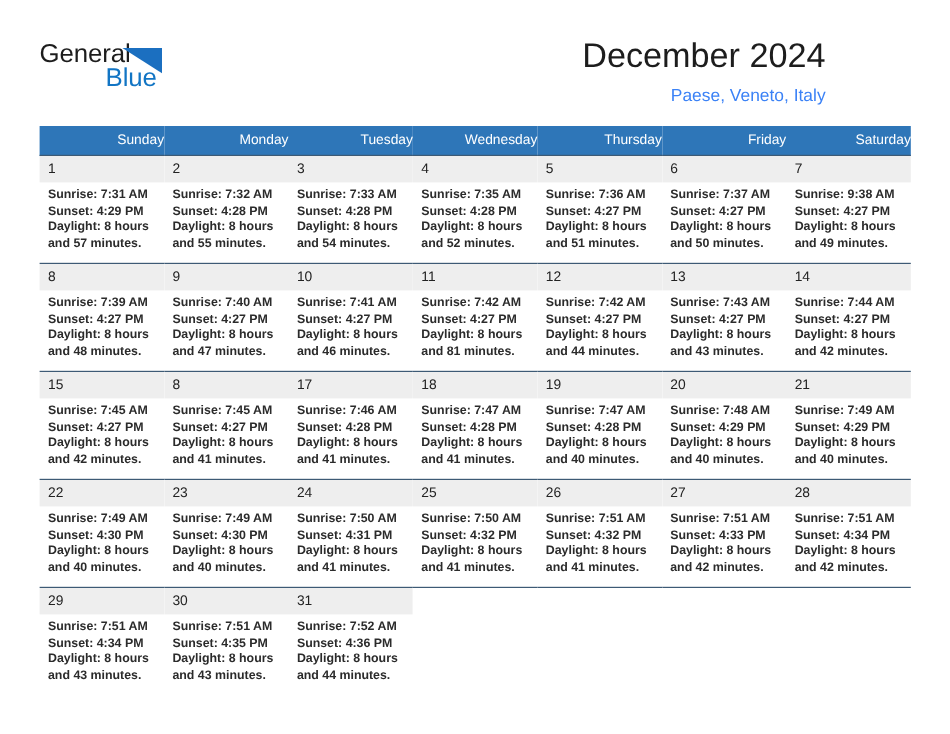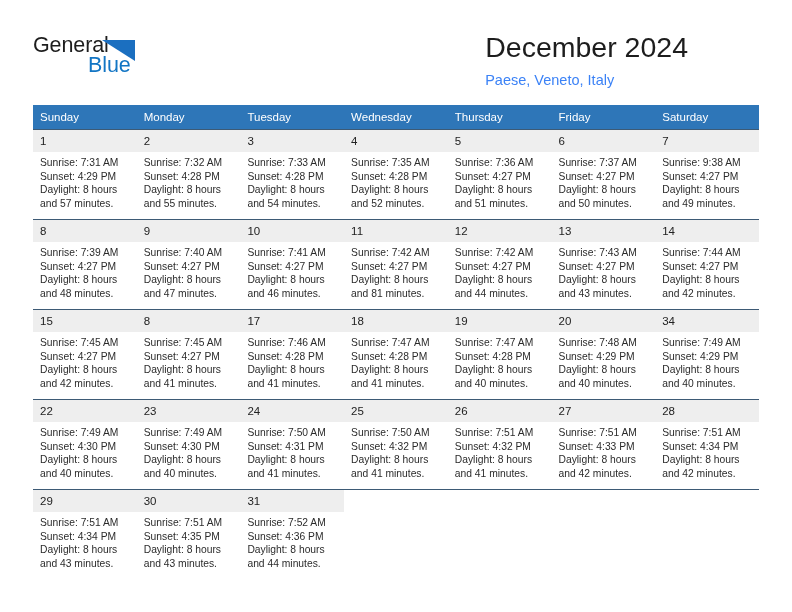--- a/index.html
+++ b/index.html
@@ -65,21 +65,21 @@
     width: 0;
     height: 0;
     border-left: 33px solid transparent;
     border-top: 21px solid #1b6fc0;
   }
 
   .title-block {
     position: absolute;
     right: 36px;
     top: 30px;
-    text-align: left;
+    text-align: right;
   }
   .cal-title {
     font-size: 28.5px;
     color: #1d1d1d;
     line-height: 34px;
     white-space: nowrap;
     font-weight: normal;
     margin: 0;
   }
   .cal-subtitle {
@@ -99,21 +99,21 @@
     border-collapse: collapse;
     table-layout: fixed;
   }
   .calendar col { width: 103.714px; }
 
   .calendar thead th {
     background: #2e76b8;
     color: #ffffff;
     font-size: 11.5px;
     font-weight: normal;
-    text-align: left;
+    text-align: right;
     padding: 5px 0 5px 7px;
     height: 19px;
     line-height: 14px;
     box-sizing: border-box;
     border: none;
   }
 
   .calendar tbody td {
     vertical-align: top;
     padding: 0;
@@ -136,20 +136,21 @@
   }
   .daynum.empty {
     background: #ffffff;
   }
   .daylines {
     padding: 4px 6px 0 7px;
     font-size: 10.3px;
     line-height: 13.6px;
     color: #2b2b2b;
     white-space: nowrap;
+    font-weight: bold;
   }
   .daylines div { white-space: nowrap; }
 </style>
 </head>
 <body>
 
 <div class="page">
 
   <div class="header">
 
@@ -370,21 +371,21 @@
         <td>
           <div class="daynum">20</div>
           <div class="daylines">
             <div>Sunrise: 7:48 AM</div>
             <div>Sunset: 4:29 PM</div>
             <div>Daylight: 8 hours</div>
             <div>and 40 minutes.</div>
           </div>
         </td>
         <td>
-          <div class="daynum">34</div>
+          <div class="daynum">21</div>
           <div class="daylines">
             <div>Sunrise: 7:49 AM</div>
             <div>Sunset: 4:29 PM</div>
             <div>Daylight: 8 hours</div>
             <div>and 40 minutes.</div>
           </div>
         </td>
       </tr>
 
       <tr class="week-row">

